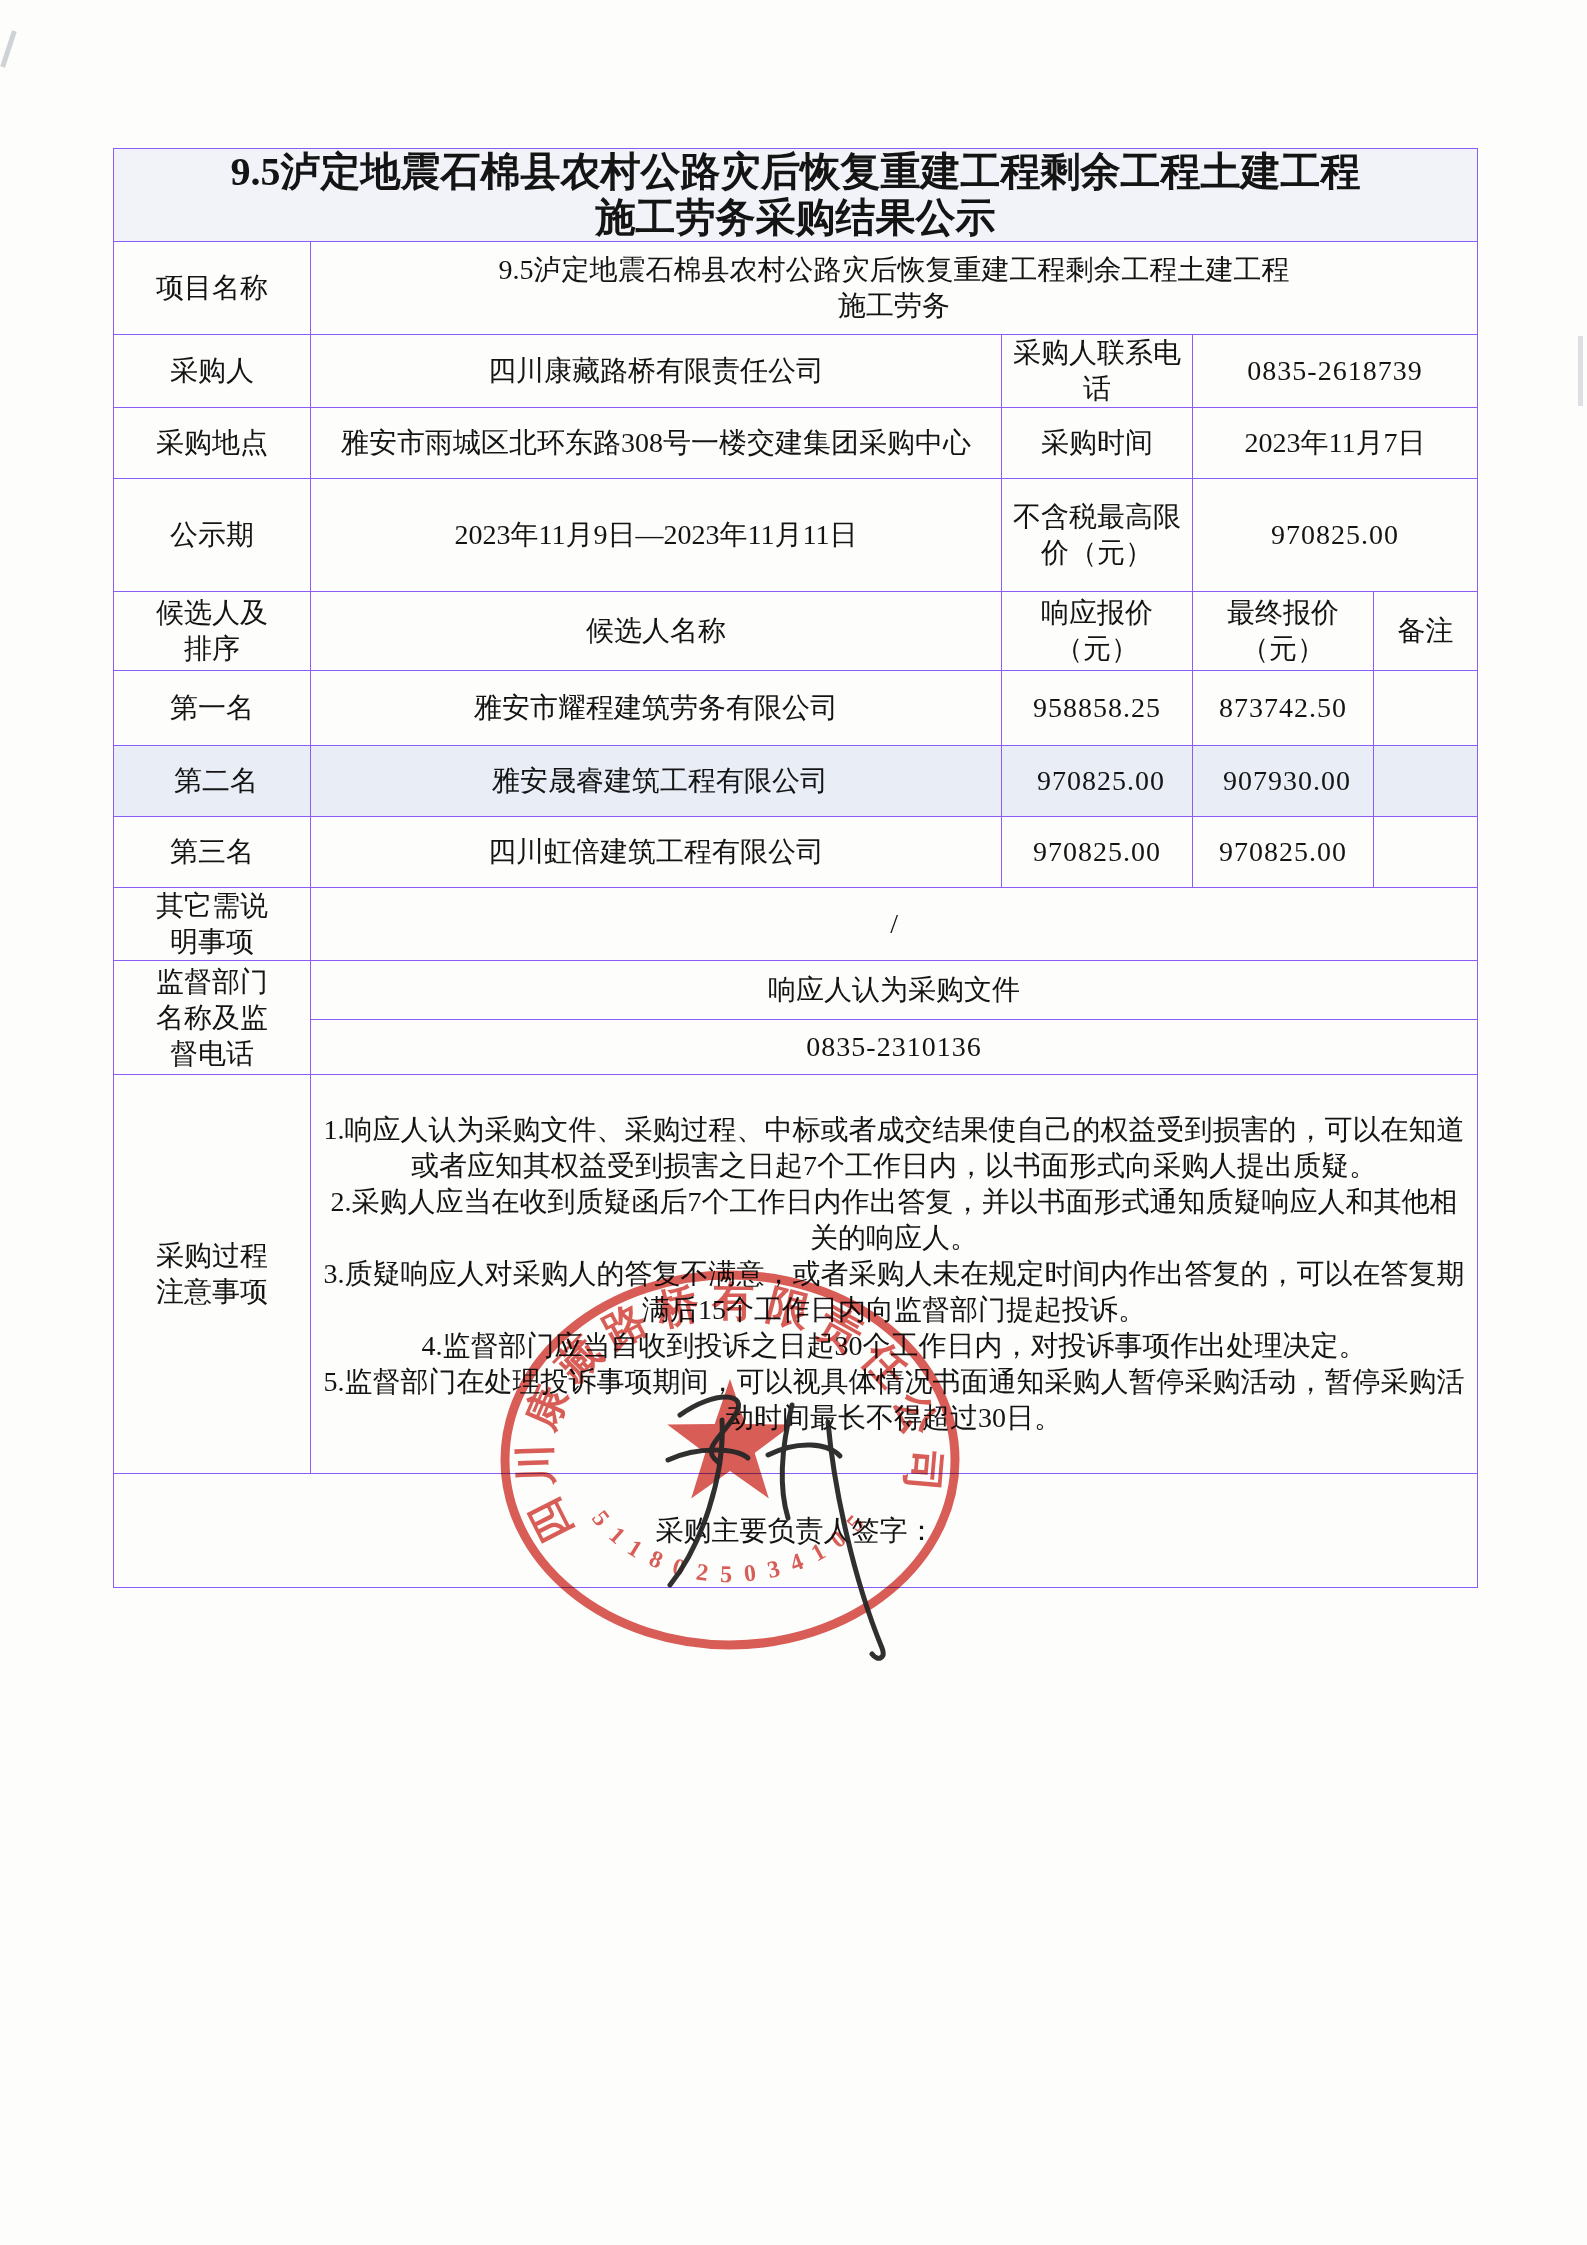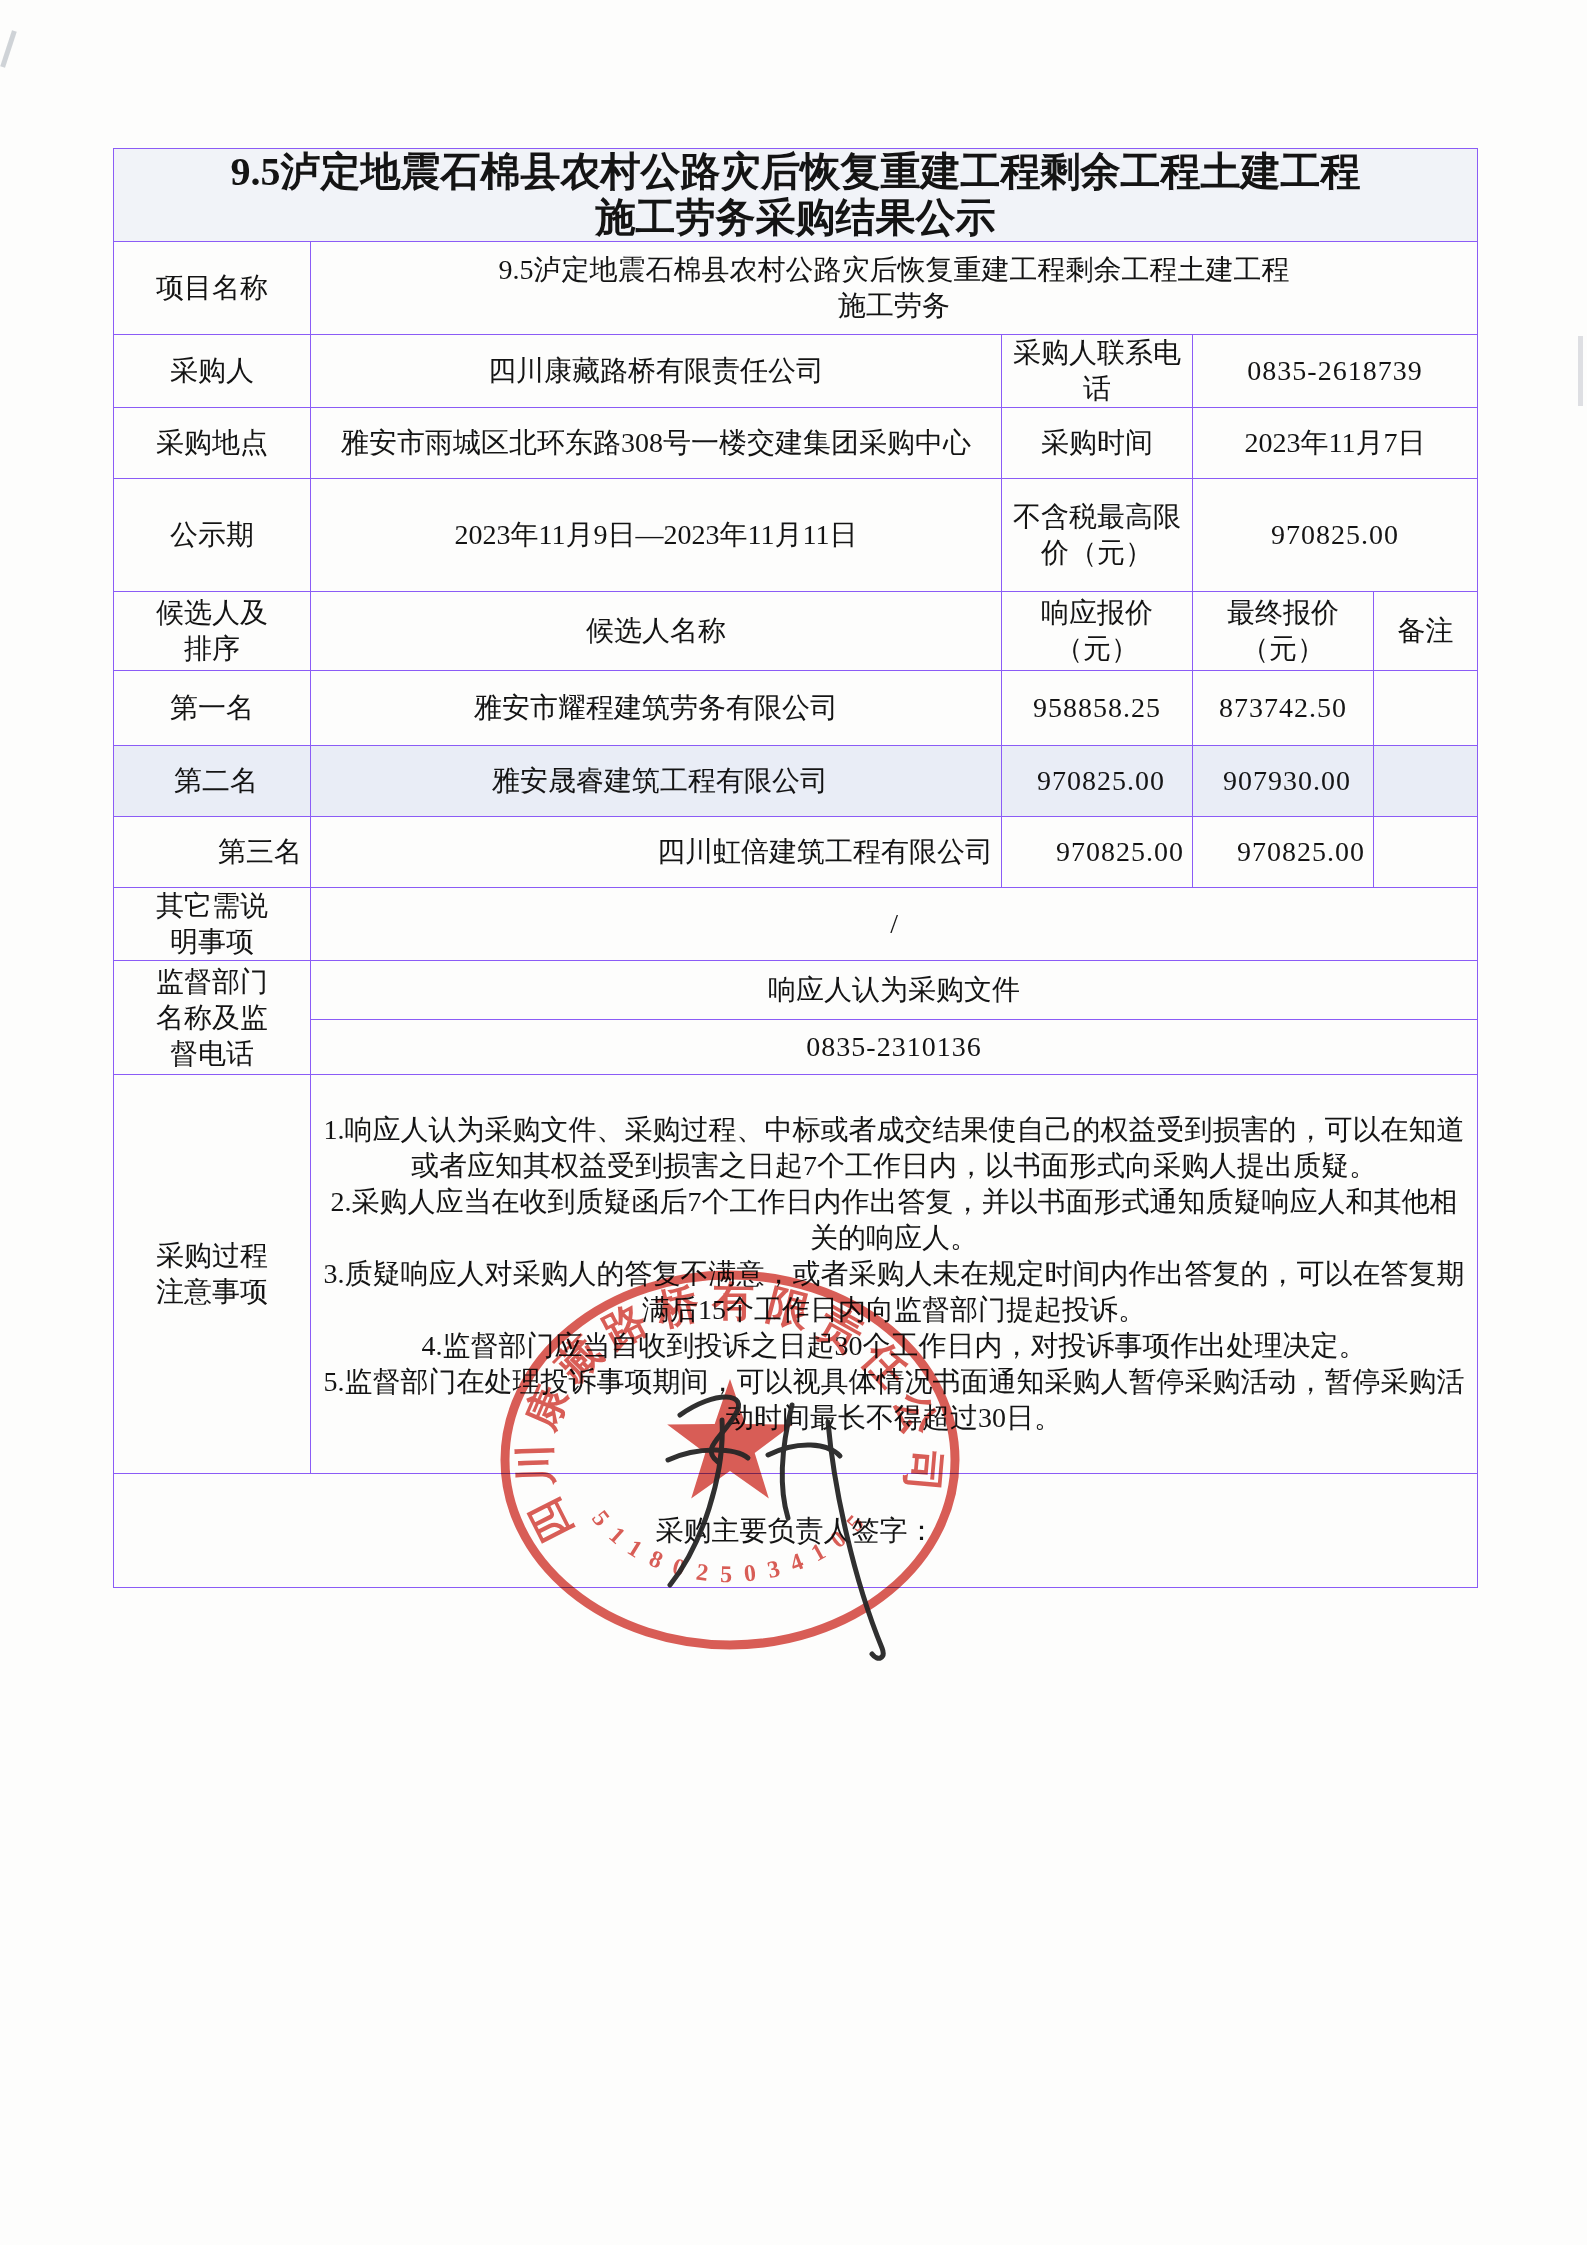--- a/index.html
+++ b/index.html
@@ -24,21 +24,21 @@
   }
   .prewrap{white-space:pre-line;}
   tr.h-title   td{height:92px;font-size:40px;font-weight:bold;line-height:46px;background:#f1f3f8;}
   tr.h-project td{height:92px;}
   tr.h-buyer   td{height:70px;}
   tr.h-loc     td{height:70px;text-align:center;}
   tr.h-pub     td{height:112px;}
   tr.h-chead   td{height:78px;}
   tr.h-rank1   td{height:74px;}
   tr.h-rank2   td{height:70px;padding-left:16px;}
-  tr.h-rank3   td{height:70px;text-align:right;}
+  tr.h-rank3   td{height:70px;}
   tr.h-other   td{height:70px;}
   tr.h-supa    td{height:58px;}
   tr.h-supb    td{height:54px;}
   tr.h-obj     td{height:398px;}
   tr.h-sign    td{height:113px;}
   tr.h-rank2 td{background:#e9edf6;}
   td.obj-text{
     text-align:justify;vertical-align:top;
     padding:26px 14px 0 12px;
     font-size:28px;line-height:38px;

